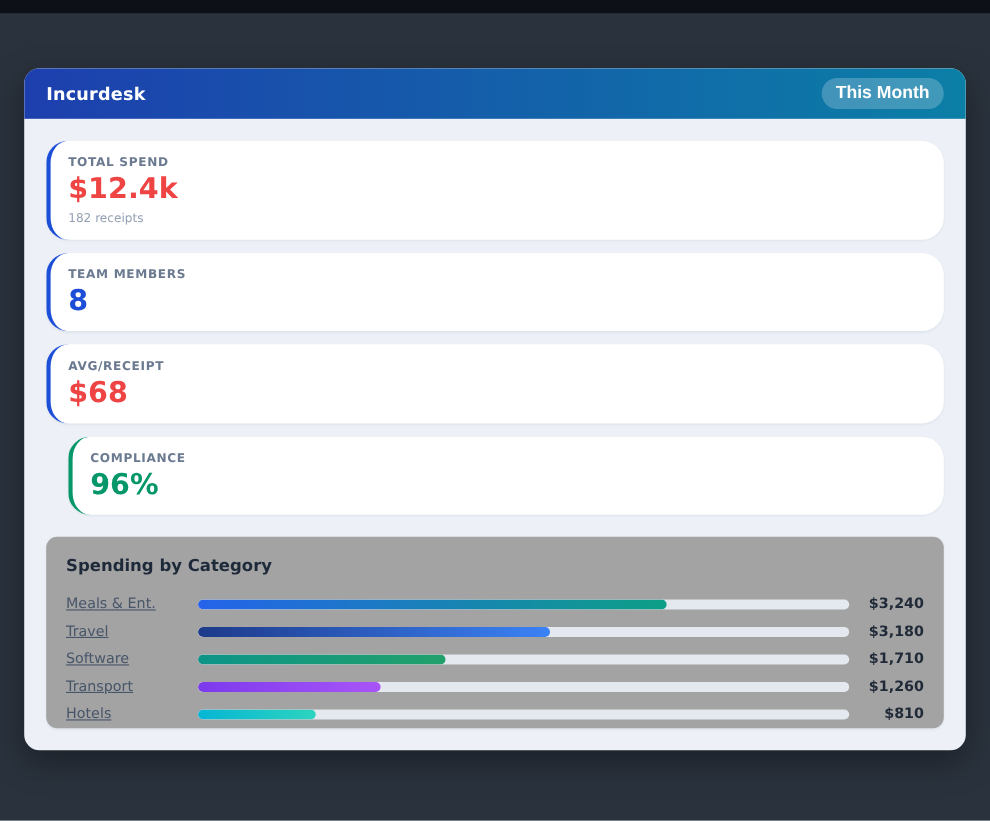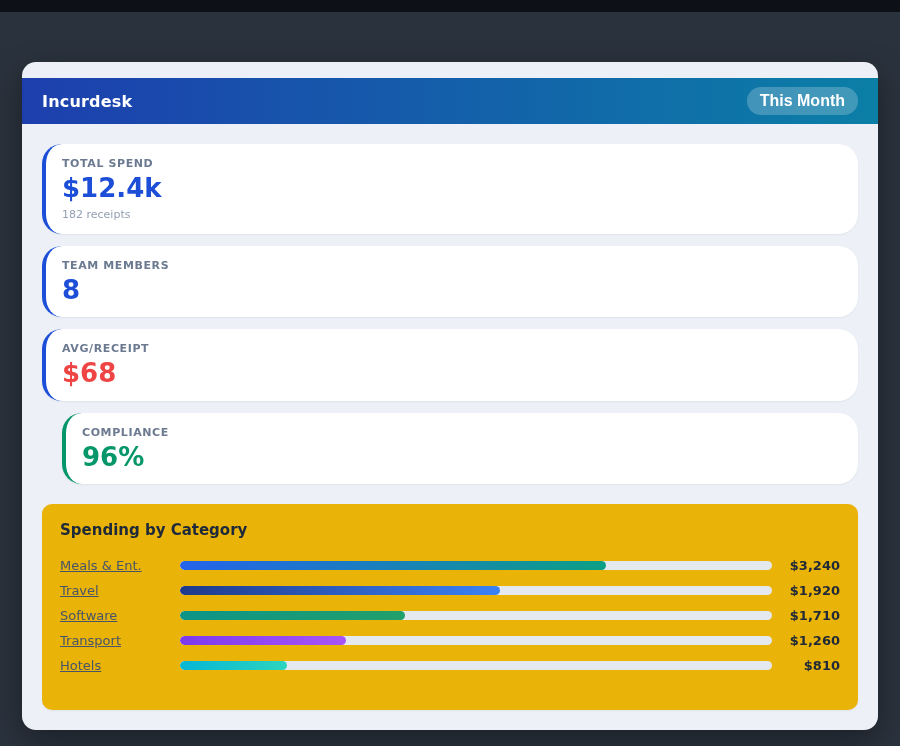--- a/index.html
+++ b/index.html
@@ -18,21 +18,20 @@
     overflow: hidden;
     box-shadow: 0 10px 30px rgba(0,0,0,0.35);
   }
   .app-header {
     height: 46px;
     background: linear-gradient(90deg, #1d3fae 0%, #0b7fa6 100%);
     display: flex;
     align-items: center;
     justify-content: space-between;
     padding: 0 20px;
-    margin-top: 16px;
   }
   .app-title {
     color: #ffffff;
     font-size: 16px;
     font-weight: bold;
     letter-spacing: 0.2px;
   }
   .period-badge {
     background: rgba(255,255,255,0.22);
     color: #ffffff;
@@ -65,23 +64,23 @@
     color: #1d4ed8;
     margin-top: 4px;
     line-height: 1.1;
   }
   .stat-sub {
     font-size: 11px;
     color: #93a1b3;
     margin-top: 5px;
   }
   .chart-card {
-    background: #eab308;
+    background: #a3a3a3;
     border-radius: 10px;
-    padding: 17px 18px 32px 18px;
+    padding: 17px 18px 0 18px;
     margin-top: 20px;
     box-shadow: 0 1px 2px rgba(20,30,50,0.06);
   }
   .chart-title {
     font-size: 15px;
     font-weight: bold;
     color: #1e2a3a;
     margin-bottom: 14px;
   }
   .chart-row {
@@ -126,21 +125,21 @@
 
   <div class="app-header">
     <div class="app-title">Incurdesk</div>
     <button class="period-badge">This Month</button>
   </div>
 
   <div class="content">
 
     <div class="stat-card" style="border-left-color: rgb(29, 78, 216);">
       <div class="stat-label">TOTAL SPEND</div>
-      <div class="stat-value" style="color: #1d4ed8;">$12.4k</div>
+      <div class="stat-value" style="color: #ef4444;">$12.4k</div>
       <div class="stat-sub">182 receipts</div>
     </div>
 
     <div class="stat-card" style="border-left-color: rgb(29, 78, 216);">
       <div class="stat-label">TEAM MEMBERS</div>
       <div class="stat-value" style="color: rgb(29, 78, 216);">8</div>
     </div>
 
     <div class="stat-card" style="border-left-color: rgb(29, 78, 216);">
       <div class="stat-label">AVG/RECEIPT</div>
@@ -161,21 +160,21 @@
           <div class="bar-fill" style="width: 72%; background: linear-gradient(90deg, rgb(37, 99, 235), rgb(13, 159, 134));"></div>
         </div>
         <div class="row-value">$3,240</div>
       </div>
 
       <div class="chart-row">
         <div class="row-label">Travel</div>
         <div class="bar-track">
           <div class="bar-fill" style="width: 54%; background: linear-gradient(90deg, rgb(30, 58, 138), rgb(59, 130, 246));"></div>
         </div>
-        <div class="row-value">$1,920</div>
+        <div class="row-value">$3,180</div>
       </div>
 
       <div class="chart-row">
         <div class="row-label">Software</div>
         <div class="bar-track">
           <div class="bar-fill" style="width: 38%; background: linear-gradient(90deg, rgb(13, 148, 136), rgb(34, 160, 107));"></div>
         </div>
         <div class="row-value">$1,710</div>
       </div>
 

